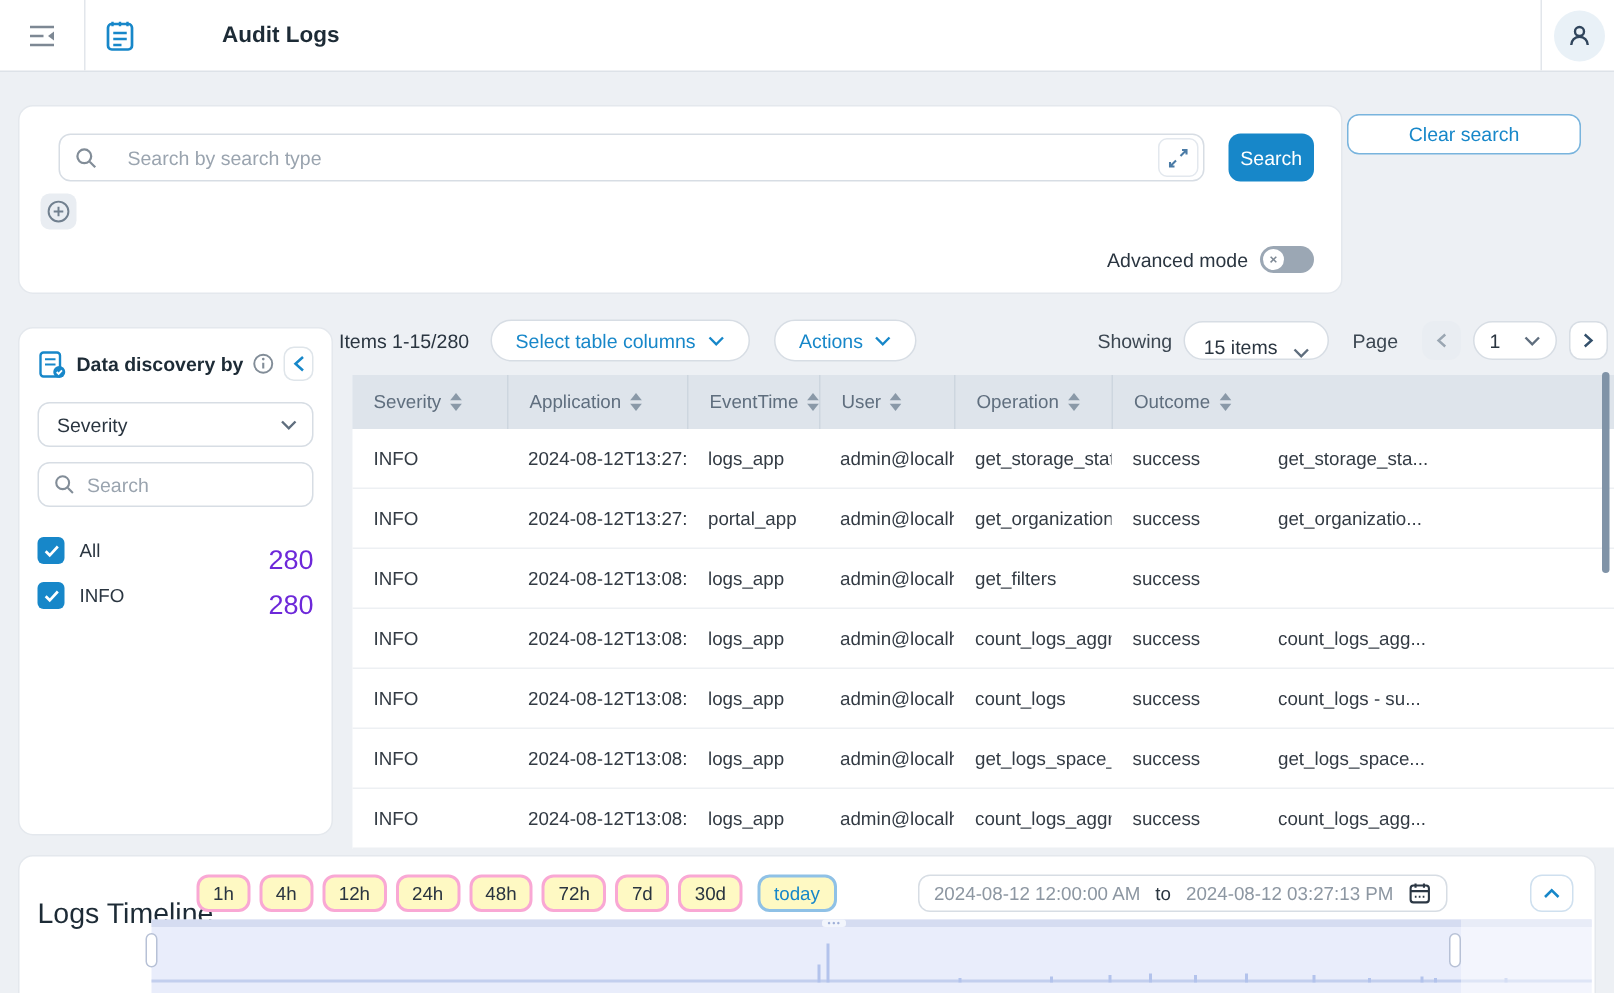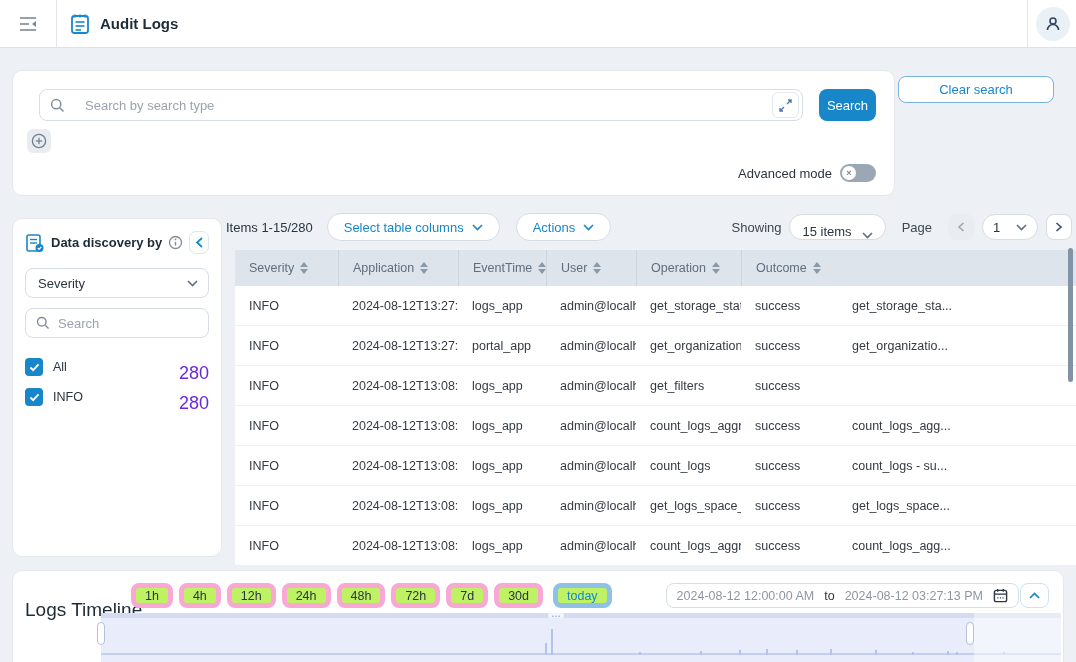--- a/index.html
+++ b/index.html
@@ -10,21 +10,21 @@
   }
   .abs { position:absolute; }
   .card { background:#fff; border:1px solid #e4e8ed; border-radius:10px; }
   svg { display:block; }
 
   
   .topbar { top:0; left:0; width:1076px; height:48px; background:#fff; border-bottom:1px solid #dde2e8; }
   .topbar .menu-btn { position:absolute; left:12px; top:8px; width:34px; height:32px; display:flex; align-items:center; justify-content:center; cursor:pointer; }
   .vdiv { position:absolute; top:0; width:1px; height:47px; background:#e2e6eb; }
   .title-wrap { position:absolute; left:70px; top:0; height:47px; display:flex; align-items:center; gap:10px; }
-  .page-title { font-size:15px; font-weight:bold; color:#1d2b36; }
+  .page-title { font-size:15px; font-weight:bold; color:#1d2b36;margin-left:48px; }
   .avatar { position:absolute; right:6px; top:7px; width:34px; height:34px; border-radius:50%; background:#e9f1f7; display:flex; align-items:center; justify-content:center; cursor:pointer; }
 
   
   .search-card { left:12px; top:70px; width:883px; height:126px; }
   .search-input { position:absolute; left:26px; top:18px; width:764px; height:32px; border:1px solid #d7dde4; border-radius:8px; background:#fff; display:flex; align-items:center; padding:0 34px 0 10px; }
   .search-input .ph { color:#9aa4af; font-size:13px; margin-left:20px; }
   .expand-btn { position:absolute; right:3px; top:2px; width:27px; height:26px; border:1px solid #e3e8ee; border-radius:6px; background:#fff; display:flex; align-items:center; justify-content:center; cursor:pointer; }
   .search-btn { position:absolute; left:806px; top:18px; width:57px; height:32px; background:#1787c9; color:#fff; border:none; border-radius:8px; font-size:13px; font-family:inherit; cursor:pointer; }
   .plus-btn { position:absolute; left:14px; top:58px; width:24px; height:24px; border-radius:6px; background:#e9edf2; border:none; display:flex; align-items:center; justify-content:center; cursor:pointer; }
   .adv-row { position:absolute; right:18px; bottom:13px; display:flex; align-items:center; gap:8px; }
@@ -71,21 +71,21 @@
   .th + .th { border-left:1px solid #cdd6df; }
   .tbody-row { height:40px; background:#fff; border-bottom:1px solid #edf0f3; }
   .td { display:flex; align-items:center; padding-left:14px; font-size:12.5px; color:#333b44; overflow:hidden; white-space:nowrap; }
   .sort-icon { display:flex; flex-direction:column; gap:2px; }
   .scroll-thumb { position:absolute; right:3px; top:248px; width:5px; height:134px; background:#8093a7; border-radius:3px; cursor:pointer; }
 
   
   .timeline-card { left:12px; top:570px; width:1052px; height:100px; border-radius:10px 10px 0 0; overflow:hidden; }
   .tl-row { position:absolute; left:12px; top:12px; right:10px; height:25px; display:flex; align-items:center; }
   .tl-title { font-size:19px; font-weight:normal; color:#1d2b36; width:106px; white-space:nowrap;margin-top:28px; }
-  .range-btn { height:25px; border:5px solid #f9a8d4; border-radius:8px; background:#bef264; font-size:12.5px; color:#2a3540; padding:0 9px; margin-right:6px; font-family:inherit; cursor:pointer; white-space:nowrap; }
+  .range-btn { height:25px; border:2px solid #f9a8d4; border-radius:8px; background:#fef9c3; font-size:12.5px; color:#2a3540; padding:0 9px; margin-right:6px; font-family:inherit; cursor:pointer; white-space:nowrap; }
   .range-btn.today { border-color:#8fc1e6; color:#1787c9; margin-left:4px; }
   .date-pill { height:25px; border:1px solid #d7dde4; border-radius:8px; display:flex; align-items:center; padding:0 10px; margin-left:48px; cursor:pointer; white-space:nowrap; }
   .date-pill .dt { font-size:12.5px; color:#8d97a2; }
   .date-pill .to { font-size:12.5px; color:#2a3540; margin:0 10px; }
   .tl-collapse { position:absolute; right:14px; top:12px; width:29px; height:25px; border:1px solid #cfe0ef; border-radius:8px; background:#fff; display:flex; align-items:center; justify-content:center; cursor:pointer; }
   .brush { position:absolute; left:88px; top:42px; right:2px; height:58px; background:#e9edfb; }
   .brush-top { position:absolute; left:0; top:0; right:0; height:5px; background:#d5dcf1; }
   .baseline { position:absolute; left:0; top:40px; right:0; height:2px; background:#c3cfee; }
   .spike { position:absolute; width:2px; background:#b3c3ec; }
   .handle { position:absolute; top:9px; width:8px; height:23px; background:#fff; border:1px solid #b7c1d6; border-radius:4px; cursor:ew-resize; z-index:3; }

